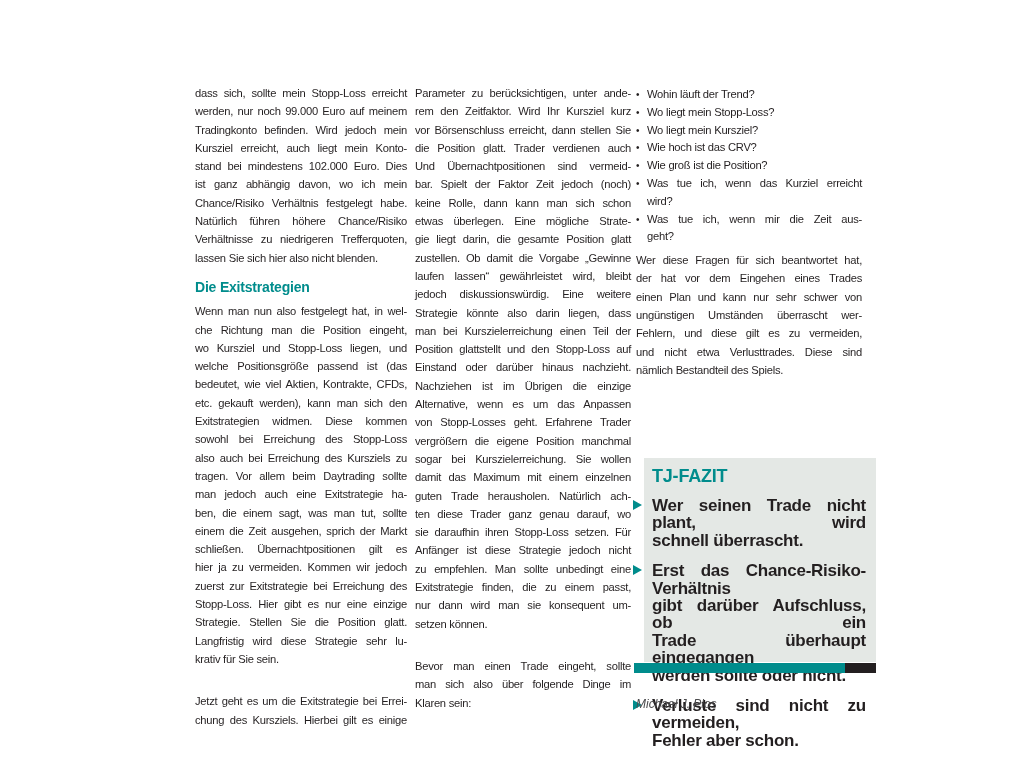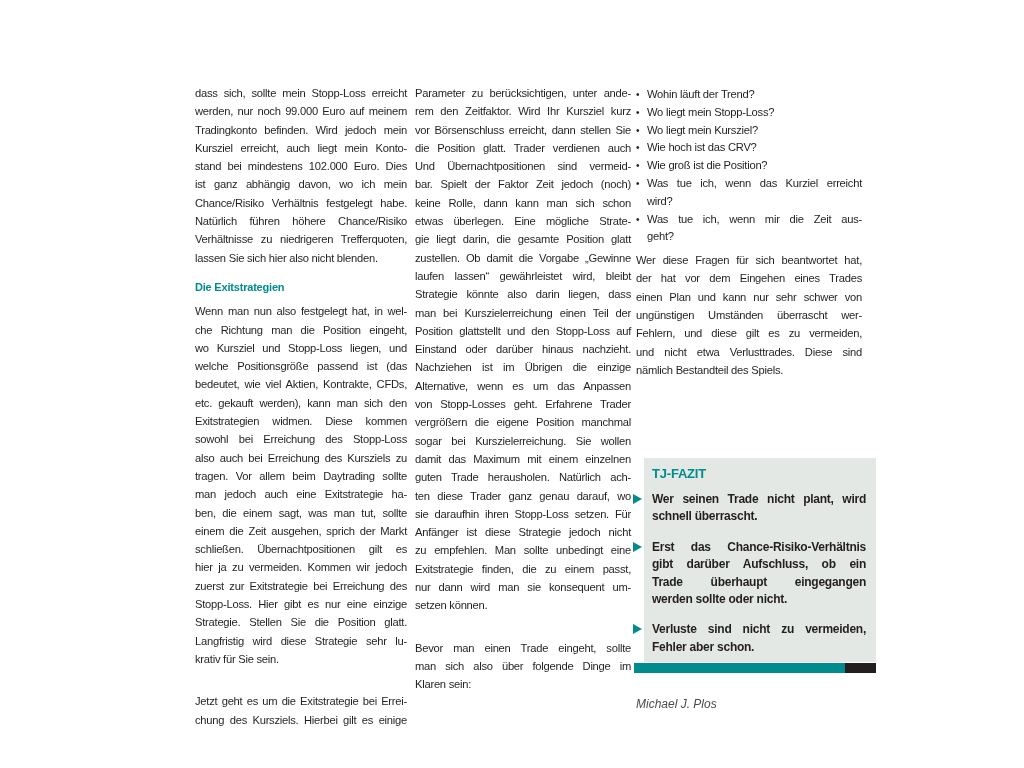--- a/index.html
+++ b/index.html
@@ -8,42 +8,42 @@
     font-family:"Liberation Sans", sans-serif; color:#231f20; overflow:hidden;
     --accent:#008c8c; --box-bg:#e4e8e5; --bar-black:#231f20;
   }
   .col { position:absolute; top:84px; font-size:11.2px; line-height:18.3px; letter-spacing:-0.25px; }
   .col1 { left:195px; width:212px; }
   .col2 { left:415px; width:216px; }
   .col3 { left:636px; width:226px; }
   .jl { text-align:justify; text-align-last:justify; }
   .jl-end { text-align-last:left; }
   .subhead {
-    color:var(--accent); font-size:11px; font-weight:bold;
+    color:var(--accent); font-size:14px; font-weight:bold;
     margin:11px 0 6px 0; letter-spacing:-0.2px;
   }
   .spaced { margin-top:24px; }
   
   .q-list { margin:2px 0 0 0; padding:0; list-style:none; }
   .q-item { display:flex; line-height:17.8px; margin:0; }
   .q-marker { flex:0 0 11px; width:11px; font-size:10px; line-height:17.8px; }
   .q-text { flex:1; }
   .col3 .para-after-list { margin-top:5px; }
   
   .fazit-box {
     position:absolute; left:644px; top:458px; width:232px; height:204px;
     background:var(--box-bg); box-sizing:border-box; padding:8px 10px 0 8px;
   }
   .fazit-title {
-    color:var(--accent); font-size:13px; font-weight:bold;
+    color:var(--accent); font-size:18px; font-weight:bold;
     margin:0 0 10px 0; letter-spacing:-0.2px;
   }
   .fazit-item {
     position:relative; margin:0 0 13px 0; font-weight:bold;
-    font-size:12px; line-height:17.4px; letter-spacing:-0.25px;
+    font-size:17px; line-height:17.4px; letter-spacing:-0.25px;
   }
   .fazit-tri {
     position:absolute; left:-19px; top:3px; width:0; height:0;
     border-left:9px solid var(--accent);
     border-top:5px solid transparent; border-bottom:5px solid transparent;
   }
   
   .bottom-bar { position:absolute; left:634px; top:663px; width:242px; height:10px; display:flex; }
   .bar-teal { flex:1; background:var(--accent); }
   .bar-black { width:31px; background:var(--bar-black); }
@@ -105,20 +105,21 @@
         <div class="jl">rem den Zeitfaktor. Wird Ihr Kursziel kurz</div>
         <div class="jl">vor Börsenschluss erreicht, dann stellen Sie</div>
         <div class="jl">die Position glatt. Trader verdienen auch</div>
         <div class="jl">Und Übernachtpositionen sind vermeid-</div>
         <div class="jl">bar. Spielt der Faktor Zeit jedoch (noch)</div>
         <div class="jl">keine Rolle, dann kann man sich schon</div>
         <div class="jl">etwas überlegen. Eine mögliche Strate-</div>
         <div class="jl">gie liegt darin, die gesamte Position glatt</div>
         <div class="jl">zustellen. Ob damit die Vorgabe „Gewinne</div>
         <div class="jl">laufen lassen“ gewährleistet wird, bleibt</div>
+        <div class="jl">jedoch diskussionswürdig. Eine weitere</div>
         <div class="jl">Strategie könnte also darin liegen, dass</div>
         <div class="jl">man bei Kurszielerreichung einen Teil der</div>
         <div class="jl">Position glattstellt und den Stopp-Loss auf</div>
         <div class="jl">Einstand oder darüber hinaus nachzieht.</div>
         <div class="jl">Nachziehen ist im Übrigen die einzige</div>
         <div class="jl">Alternative, wenn es um das Anpassen</div>
         <div class="jl">von Stopp-Losses geht. Erfahrene Trader</div>
         <div class="jl">vergrößern die eigene Position manchmal</div>
         <div class="jl">sogar bei Kurszielerreichung. Sie wollen</div>
         <div class="jl">damit das Maximum mit einem einzelnen</div>

